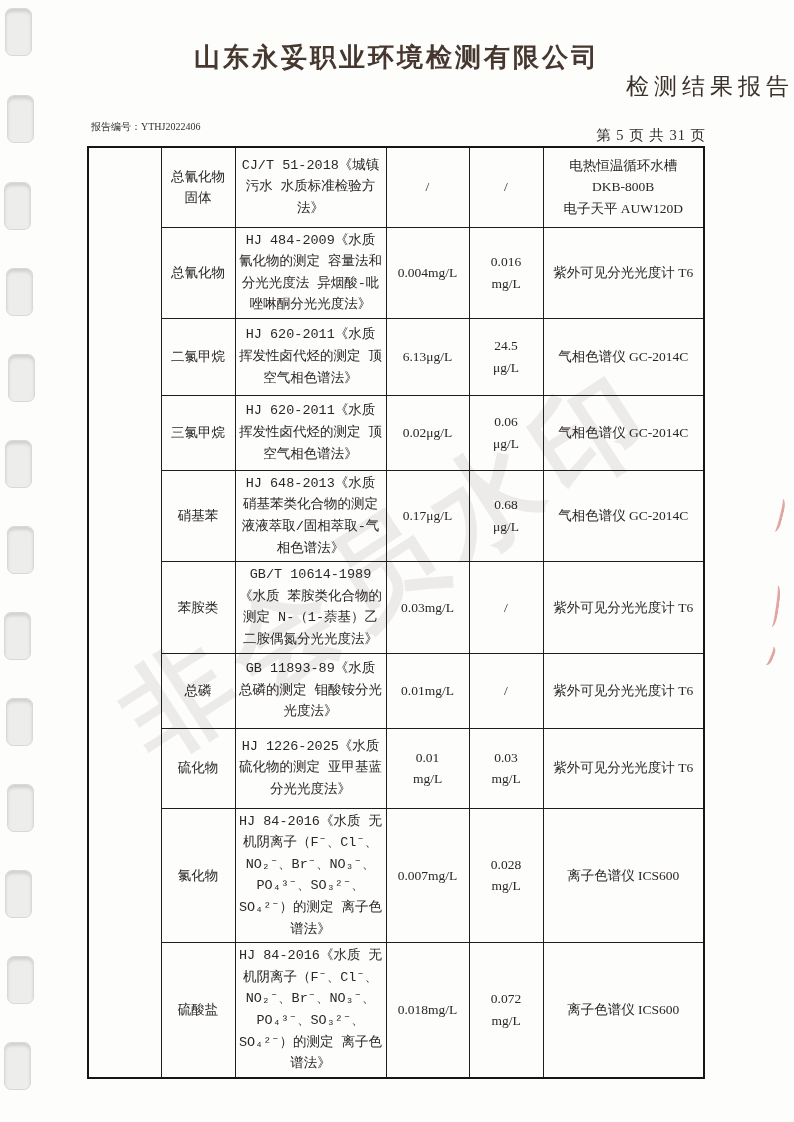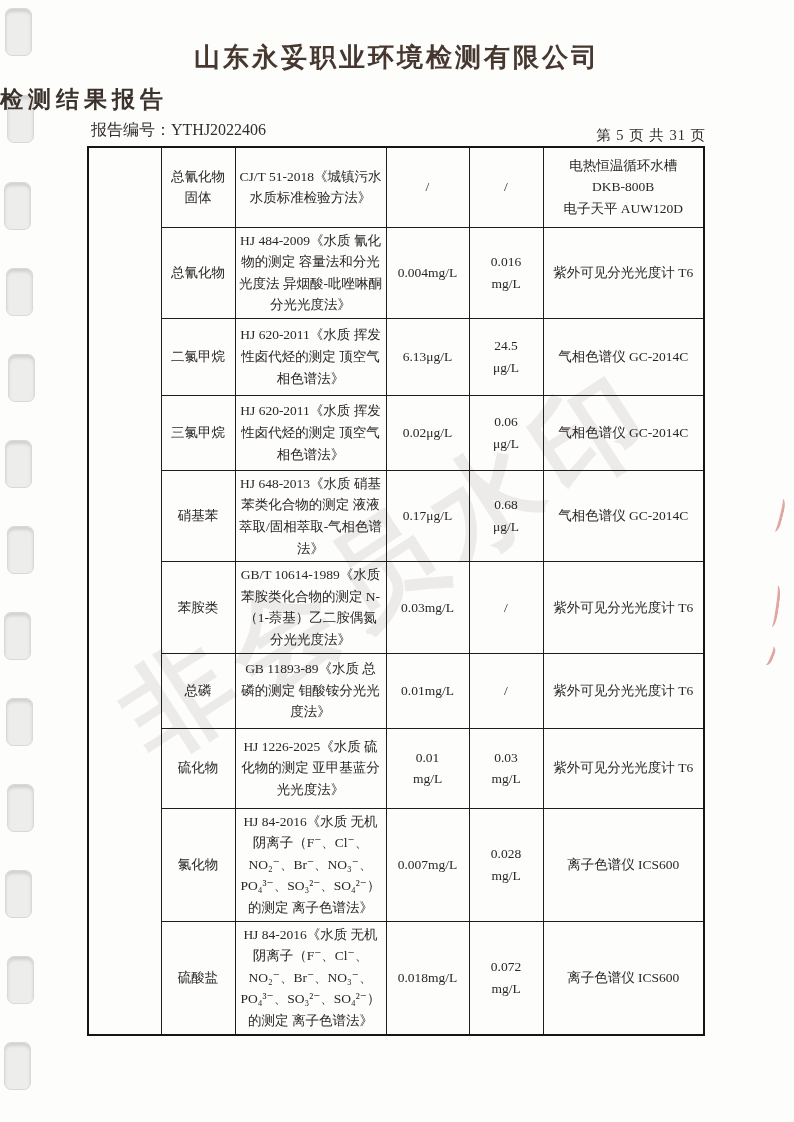--- a/index.html
+++ b/index.html
@@ -25,38 +25,38 @@
     font-size:108px;font-weight:bold;letter-spacing:14px;white-space:nowrap;
     color:rgba(120,118,116,0.13);
     pointer-events:none;user-select:none;z-index:1;
   }
   
   .company-name{
     position:absolute;top:40px;left:0;width:100%;text-align:center;
     font-size:26px;font-weight:bold;letter-spacing:3px;color:#46382f;
   }
   .report-title{
-    position:absolute;top:84px;left:0;width:100%;text-align:left;
-    font-size:23px;font-weight:bold;letter-spacing:5px;color:#3b322c;
+    position:absolute;top:71px;left:0;width:100%;text-align:right;
+    font-size:23px;font-weight:normal;letter-spacing:5px;color:#3b322c;
   }
-  .meta-left{position:absolute;top:120px;left:91px;font-size:16px;color:#332e2a;}
+  .meta-left{position:absolute;top:120px;left:91px;font-size:10px;color:#332e2a;}
   .meta-right{position:absolute;top:126px;right:88px;font-size:14.5px;letter-spacing:1px;color:#332e2a;}
   
   table.results{
     position:absolute;left:87px;top:146px;width:616px;z-index:2;
     border-collapse:collapse;table-layout:fixed;
     border:2.5px solid #151515;
   }
   table.results td{
     border:1.5px solid #1d1d1d;
     text-align:center;vertical-align:middle;
     font-size:13.5px;line-height:1.6;padding:2px 3px;
     white-space:pre-line;color:#2b2724;
   }
-  td.method-cell{line-height:1.7;padding:2px 5px;}
+  td.method-cell{line-height:1.7;padding:2px 5px;font-family:Liberation Mono, monospace;}
   tr:nth-child(1){height:80px}
   tr:nth-child(2){height:85px}
   tr:nth-child(3){height:77px}
   tr:nth-child(4){height:75px}
   tr:nth-child(5){height:85px}
   tr:nth-child(6){height:90px}
   tr:nth-child(7){height:75px}
   tr:nth-child(8){height:80px}
   tr:nth-child(9){height:105px}
   tr:nth-child(10){height:103px}

